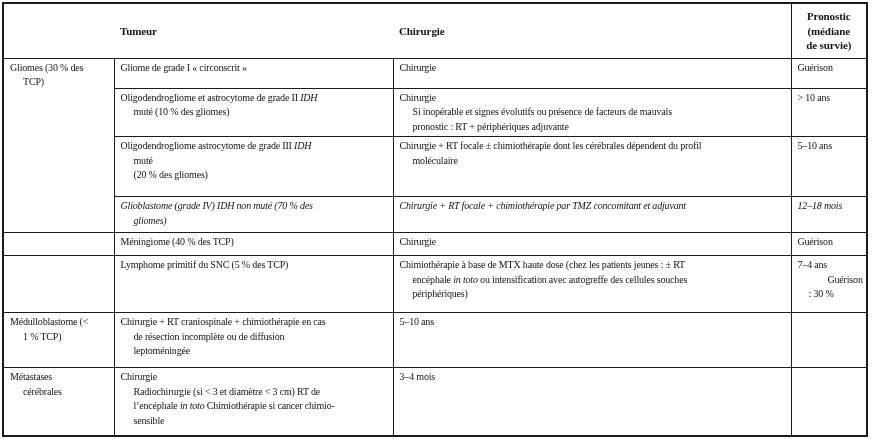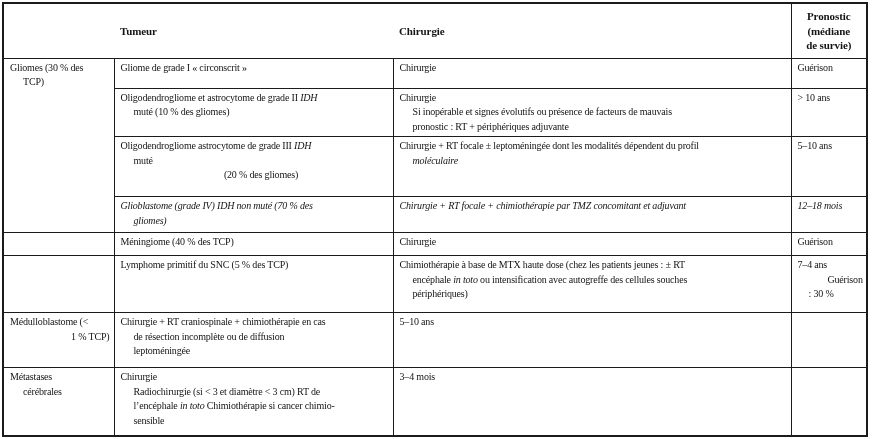--- a/index.html
+++ b/index.html
@@ -96,27 +96,27 @@
             <div class="cellbox">
               <div class="line"><span class="seg">&gt; 10 ans</span></div>
             </div>
           </td>
         </tr>
         <tr style="height: 60px;">
           <td>
             <div class="cellbox">
               <div class="line"><span class="seg">Oligodendrogliome astrocytome de grade III </span><span class="seg it">IDH</span></div>
               <div class="line" style="padding-left: 13px;"><span class="seg">muté</span></div>
-              <div class="line" style="padding-left: 13px; text-align: center;"><span class="seg">(20 % des gliomes)</span></div>
-            </div>
-          </td>
-          <td>
-            <div class="cellbox">
-              <div class="line"><span class="seg">Chirurgie + RT focale ± leptoméningée dont les modalités dépendent du profil</span></div>
-              <div class="line" style="padding-left: 13px; font-style: italic;"><span class="seg">moléculaire</span></div>
+              <div class="line" style="padding-left: 13px;"><span class="seg">(20 % des gliomes)</span></div>
+            </div>
+          </td>
+          <td>
+            <div class="cellbox">
+              <div class="line"><span class="seg">Chirurgie + RT focale ± chimiothérapie dont les cérébrales dépendent du profil</span></div>
+              <div class="line" style="padding-left: 13px;"><span class="seg">moléculaire</span></div>
             </div>
           </td>
           <td>
             <div class="cellbox">
               <div class="line"><span class="seg">5–10 ans</span></div>
             </div>
           </td>
         </tr>
         <tr style="height: 36px; font-style: italic;">
           <td>
@@ -177,21 +177,21 @@
               <div class="line"><span class="seg">7–4 ans</span></div>
               <div class="line" style="padding-left: 30px;"><span class="seg">Guérison</span></div>
               <div class="line" style="padding-left: 11px;"><span class="seg">: 30 %</span></div>
             </div>
           </td>
         </tr>
         <tr style="height: 55px;">
           <td>
             <div class="cellbox">
               <div class="line"><span class="seg">Médulloblastome (&lt;</span></div>
-              <div class="line" style="padding-left: 13px; text-align: right;"><span class="seg">1 % TCP)</span></div>
+              <div class="line" style="padding-left: 13px;"><span class="seg">1 % TCP)</span></div>
             </div>
           </td>
           <td>
             <div class="cellbox">
               <div class="line"><span class="seg">Chirurgie + RT craniospinale + chimiothérapie en cas</span></div>
               <div class="line" style="padding-left: 13px;"><span class="seg">de résection incomplète ou de diffusion</span></div>
               <div class="line" style="padding-left: 13px;"><span class="seg">leptoméningée</span></div>
             </div>
           </td>
           <td>

